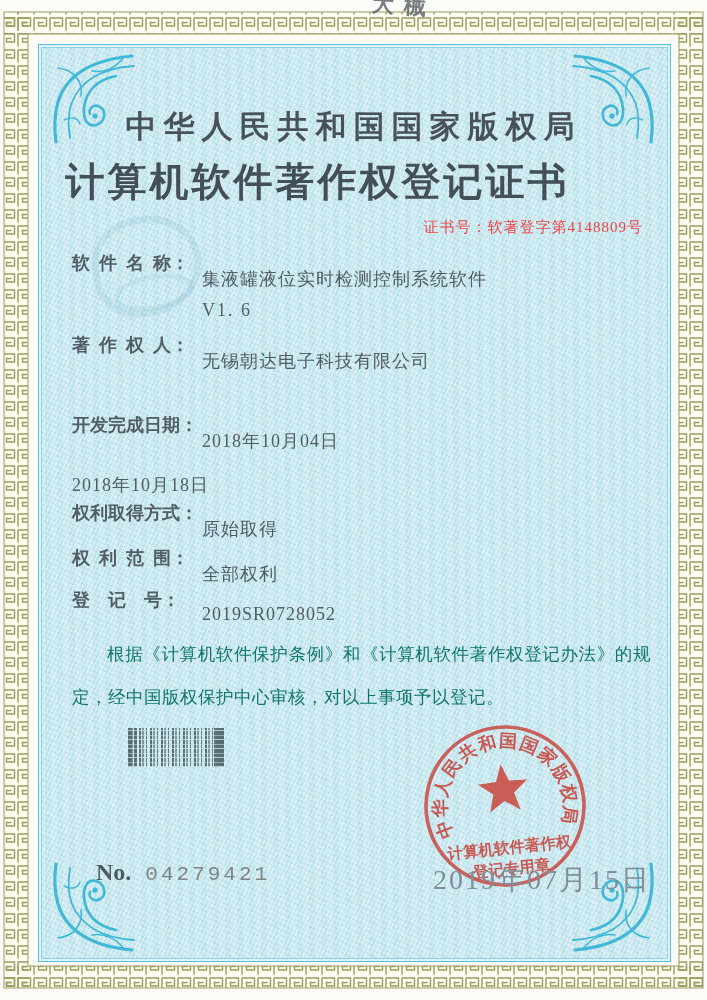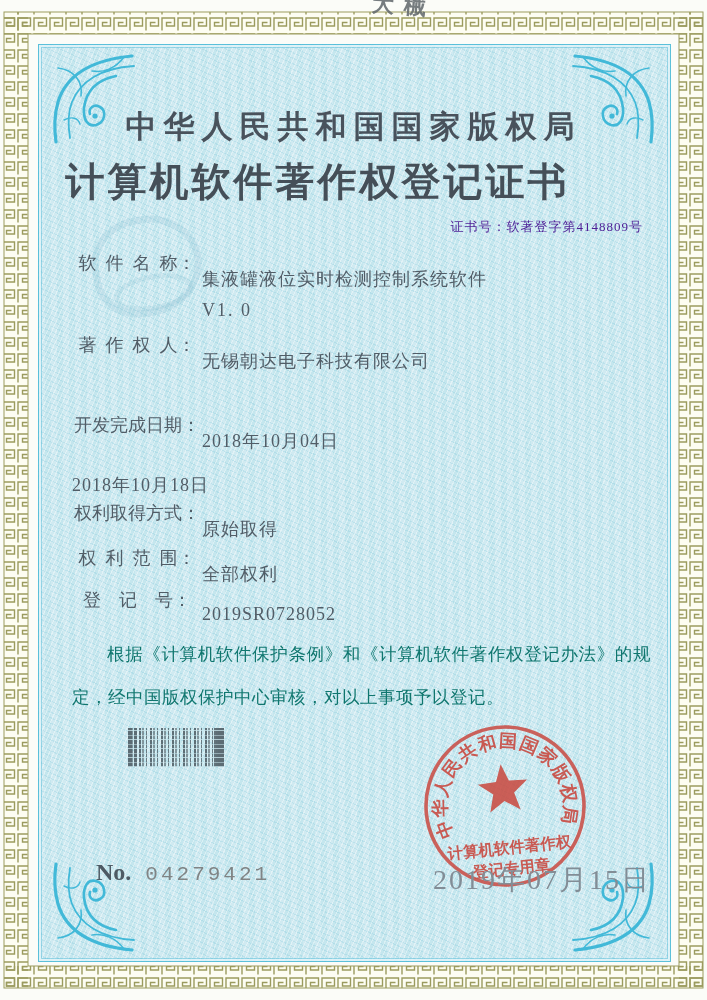--- a/index.html
+++ b/index.html
@@ -55,28 +55,28 @@
     letter-spacing:7px;white-space:pre;
   }
   .cert-title{
     position:absolute;left:0;top:155px;width:635px;
     text-align:center;
     font-size:39px;font-weight:700;color:#454f58;
     letter-spacing:3px;white-space:pre;
   }
   .cert-no-line{
     position:absolute;right:64px;top:218px;
-    font-size:13px;color:#4c1d95;letter-spacing:1px;white-space:pre;
+    font-size:15px;color:#ef4444;letter-spacing:1px;white-space:pre;
   }
   .row{
     position:absolute;left:72px;right:52px;
     display:flex;align-items:flex-start;
     font-size:18px;color:#515d67;white-space:pre;
   }
-  .row-label{flex:0 0 130px;font-weight:400;text-align:center;}
+  .row-label{flex:0 0 130px;font-weight:700;}
   .row-value{font-weight:400;letter-spacing:1px;margin-top:16px;}
   .row-value .v2{display:block;margin-top:9px;letter-spacing:2px;}
   .statement{
     position:absolute;left:72px;right:56px;top:633px;
     font-size:17.5px;color:#0f766e;line-height:2.45em;
     text-indent:2em;letter-spacing:.5px;text-align:justify;
   }
   .barcode{
     position:absolute;left:128px;top:728px;width:96px;height:39px;
     background-image:
@@ -147,21 +147,21 @@
   <div class="ghost"></div>
 
   <div class="authority">中华人民共和国国家版权局</div>
 
   <div class="cert-title">计算机软件著作权登记证书</div>
 
   <div class="cert-no-line"><span>证书号：</span><span>软著登字第4148809号</span></div>
 
   <div class="row" style="top:251px">
     <span class="row-label">软  件  名  称：</span>
-    <span class="row-value"><span>集液罐液位实时检测控制系统软件</span><span class="v2">V1. 0</span></span>
+    <span class="row-value"><span>集液罐液位实时检测控制系统软件</span><span class="v2">V1. 6</span></span>
   </div>
 
   <div class="row" style="top:333px">
     <span class="row-label">著  作  权  人：</span>
     <span class="row-value">无锡朝达电子科技有限公司</span>
   </div>
 
   <div class="row" style="top:413px">
     <span class="row-label">开发完成日期：</span>
     <span class="row-value">2018年10月04日</span>

